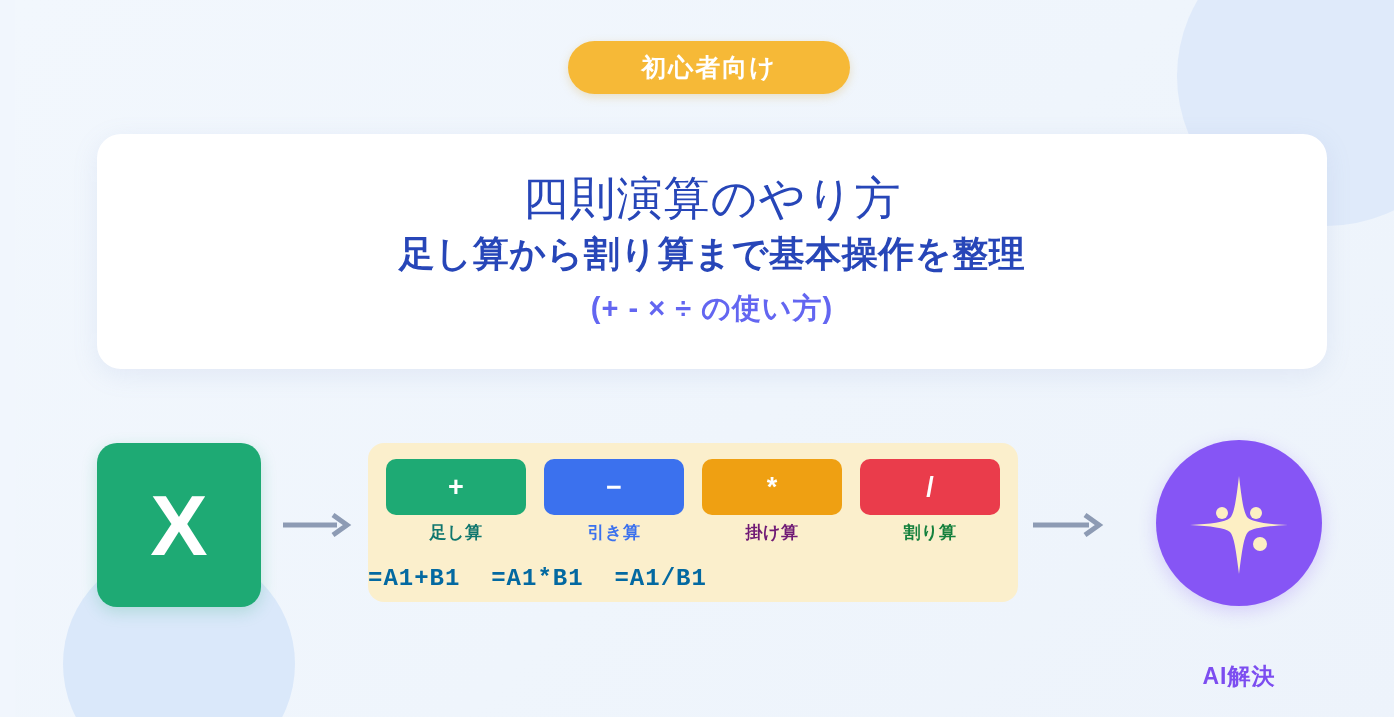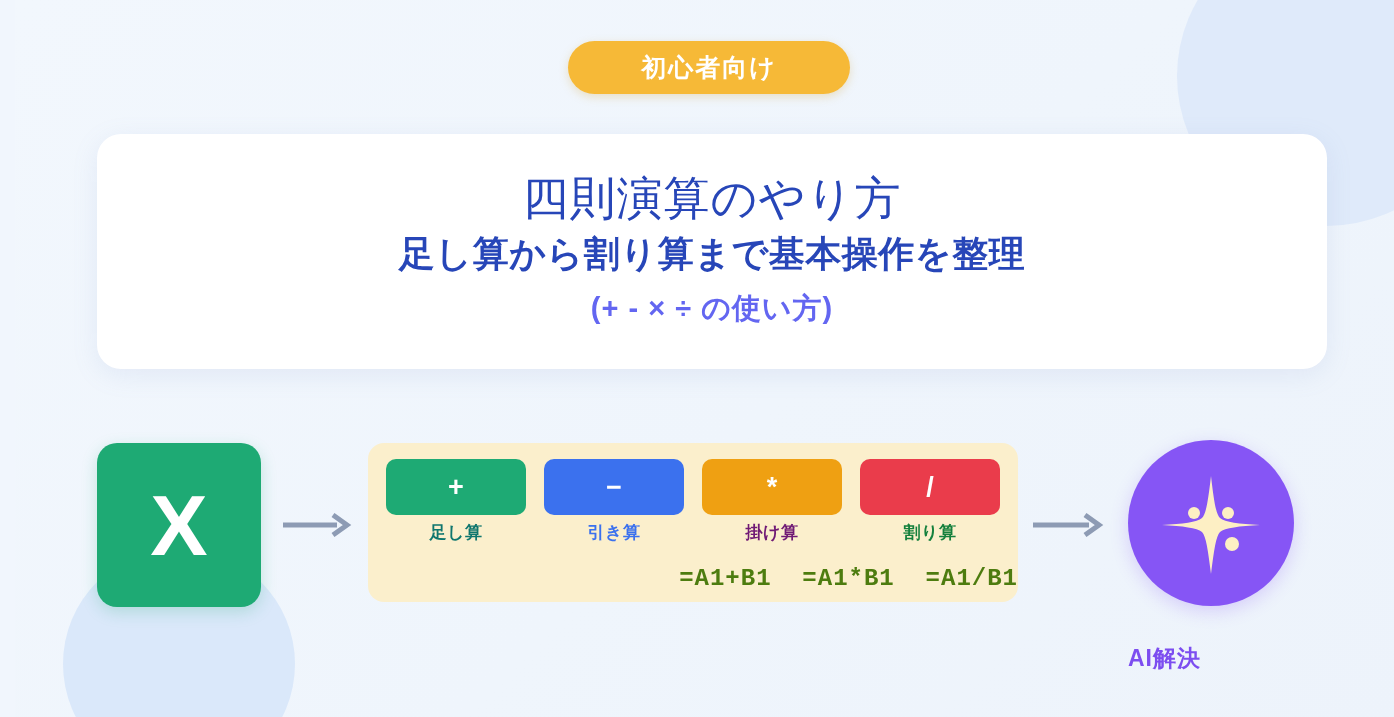--- a/index.html
+++ b/index.html
@@ -183,38 +183,39 @@
     margin-top: 6px;
     font-size: 17px;
     font-weight: bold;
     letter-spacing: 0.5px;
   }
   .formula-row {
     position: absolute;
     left: 0;
     top: 122px;
     width: 650px;
-    text-align: right;
-    color: #4d7c0f;
+    text-align: left;
+    color: #0369a1;
     font-family: "Liberation Mono", "DejaVu Sans Mono", monospace;
     font-size: 24px;
     font-weight: bold;
     letter-spacing: 1px;
     white-space: pre;
   }
 
   
   .ai-node {
     position: absolute;
-    left: 1113px;
+    left: 1140px;
     top: 20px;
     width: 168px;
     display: flex;
     flex-direction: column;
-    align-items: flex-start;
+    align-items: center;
+    gap: 18px;
   }
   .ai-circle {
     width: 166px;
     height: 166px;
     border-radius: 50%;
     background: #8655f5;
     display: flex;
     align-items: center;
     justify-content: center;
     box-shadow: 0 5px 18px rgba(134, 85, 245, 0.24);

